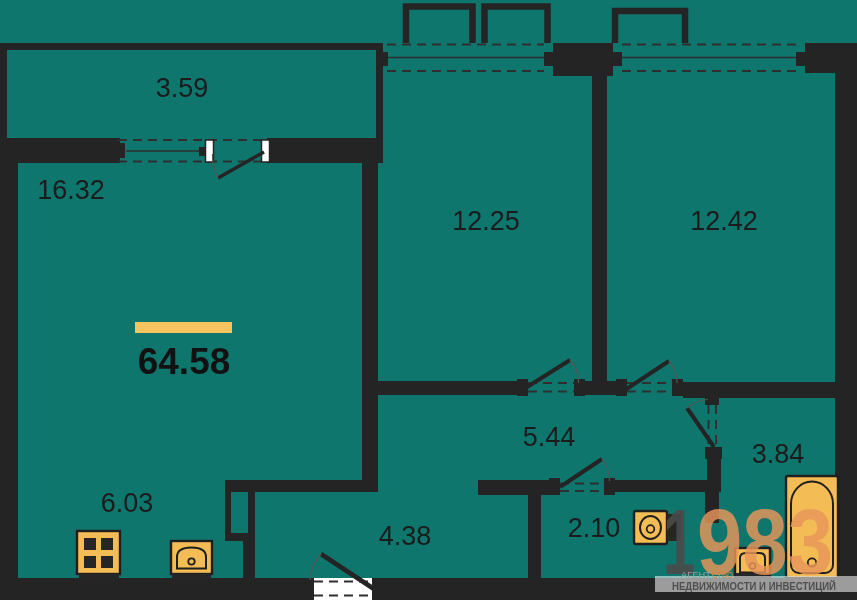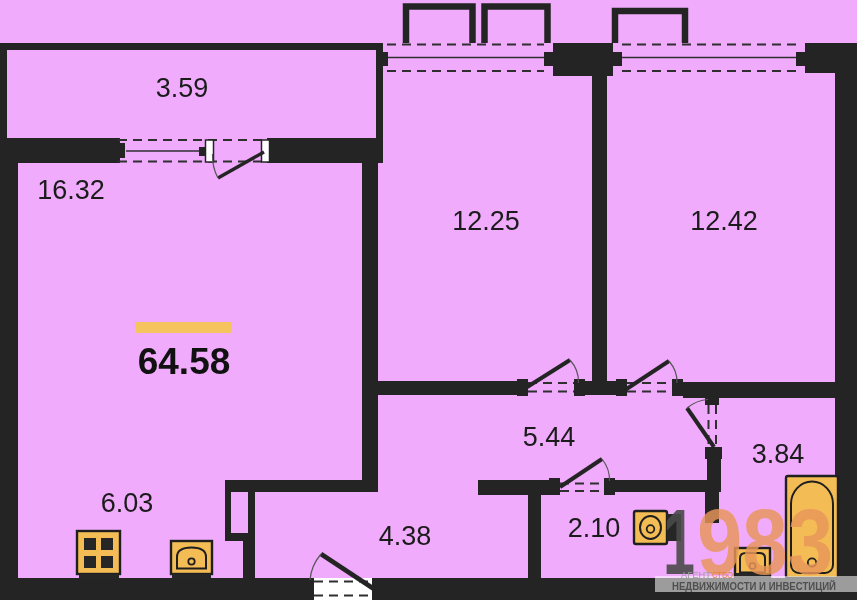--- a/index.html
+++ b/index.html
@@ -1,16 +1,16 @@
 <!DOCTYPE html>
 <html><head>
 <meta charset="utf-8">
 <style>
   html,body { margin:0; padding:0; background:#ffffff; }
-  .stage { position:relative; width:857px; height:600px; background:#f0abfc; overflow:hidden;
+  .stage { position:relative; width:857px; height:600px; background:#0f766e; overflow:hidden;
            font-family:"Liberation Sans", sans-serif; }
   .stage svg { position:absolute; left:0; top:0; }
   .wall { fill:#242424; }
   .jamb { fill:#242424; }
   .dash { stroke:#2f2f2f; stroke-width:2; stroke-dasharray:9 6; fill:none; }
   .winline { stroke:#2f2f2f; stroke-width:1.6; fill:none; }
   .leaf { stroke:#242424; stroke-width:4; fill:none; }
   .leaf-thin { stroke:#242424; stroke-width:3.4; fill:none; }
   .arc { stroke:#555; stroke-width:1.2; fill:none; }
   .fx { fill:#F3BC55; stroke:#1f1f1f; stroke-width:2.4; }

